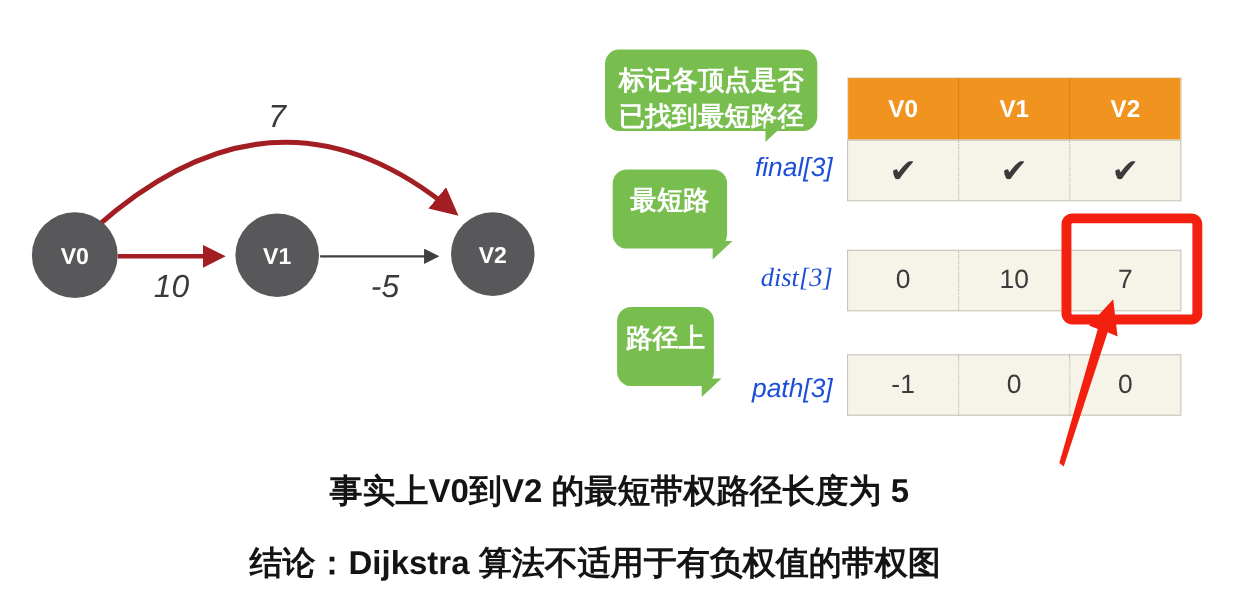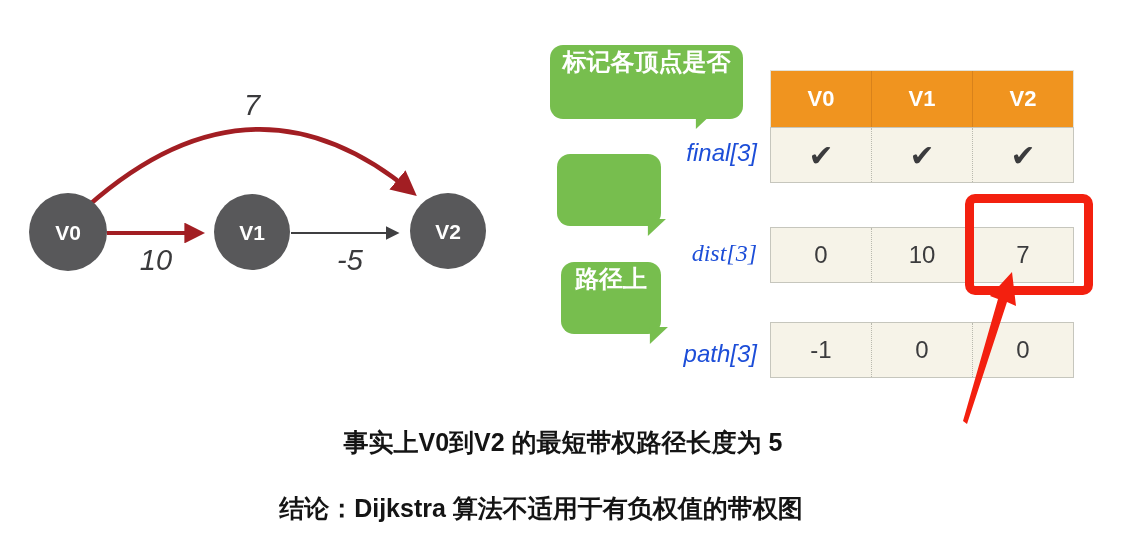--- a/index.html
+++ b/index.html
@@ -12,32 +12,32 @@
 
   
   .graph-svg { position:absolute; left:0; top:0; }
   .edge-label { font-size:29px; font-style:italic; fill:#3a3a3c; }
   .node-label { font-size:21px; font-weight:bold; fill:#ffffff; }
 
   
   .bubble {
     position:absolute; background:#77be4e; color:#ffffff;
     border-radius:13px; text-align:center; font-weight:bold;
-    font-size:24px; line-height:33px; padding-top:0;
+    font-size:24px; line-height:33px; padding-top:12px;
   }
   .bubble::after {
     content:""; position:absolute; width:0; height:0;
     border:9px solid transparent; border-top:17px solid #77be4e;
     bottom:-19px; transform:skewX(-28deg);
   }
   .b1 { left:550px; top:45px;  width:193px; height:74px; }
   .b1::after { right:36px; }
   .b2 { left:557px; top:154px; width:104px; height:72px; }
   .b2::after { right:2px; }
-  .b3 { left:561px; top:262px; width:100px; height:72px; }
+  .b3 { left:561px; top:279px; width:88px; height:72px; }
   .b3::after { right:0px; }
 
   
   .rowlabel {
     position:absolute; left:590px; width:167px; text-align:right;
     font-size:24px; font-style:italic; color:#1d4ed8;
   }
   .l-final { top:139px; }
   .l-dist  { top:240px;font-family:Liberation Serif, serif; }
   .l-path  { top:340px; }
@@ -69,21 +69,21 @@
   
   .hl-rect {
     position:absolute; left:965px; top:194px; width:128px; height:101px;
     border:9px solid #f3200f; border-radius:10px; background:transparent;
   }
   .hl-arrow-svg { position:absolute; left:940px; top:260px; }
 
   
   .note {
     position:absolute; width:1126px; text-align:center;
-    font-weight:bold; color:#141414; font-size:25px;
+    font-weight:bold; color:#141414; font-size:30px;
   }
   .note1 { top:426px; }
   .note2 { top:492px; left:-22px; }
 </style>
 </head>
 <body>
 
 <div class="stage">
 
   <svg class="graph-svg" width="520" height="320" viewBox="0 0 520 320">
@@ -116,22 +116,24 @@
       <text class="node-label" x="252" y="240" text-anchor="middle">V1</text>
     </g>
     <g>
       <circle cx="448" cy="231" r="38" fill="#58585a"></circle>
       <text class="node-label" x="448" y="239" text-anchor="middle">V2</text>
     </g>
   </svg>
 
   <div class="bubble b1">
     <div>标记各顶点是否</div>
+    <div>已找到最短路径</div>
   </div>
   <div class="bubble b2">
+    <div>最短路</div>
   </div>
   <div class="bubble b3">
     <div>路径上</div>
   </div>
 
   <div class="rowlabel l-final">final[3]</div>
   <div class="rowlabel l-dist">dist[3]</div>
   <div class="rowlabel l-path">path[3]</div>
 
   <div class="thead">

